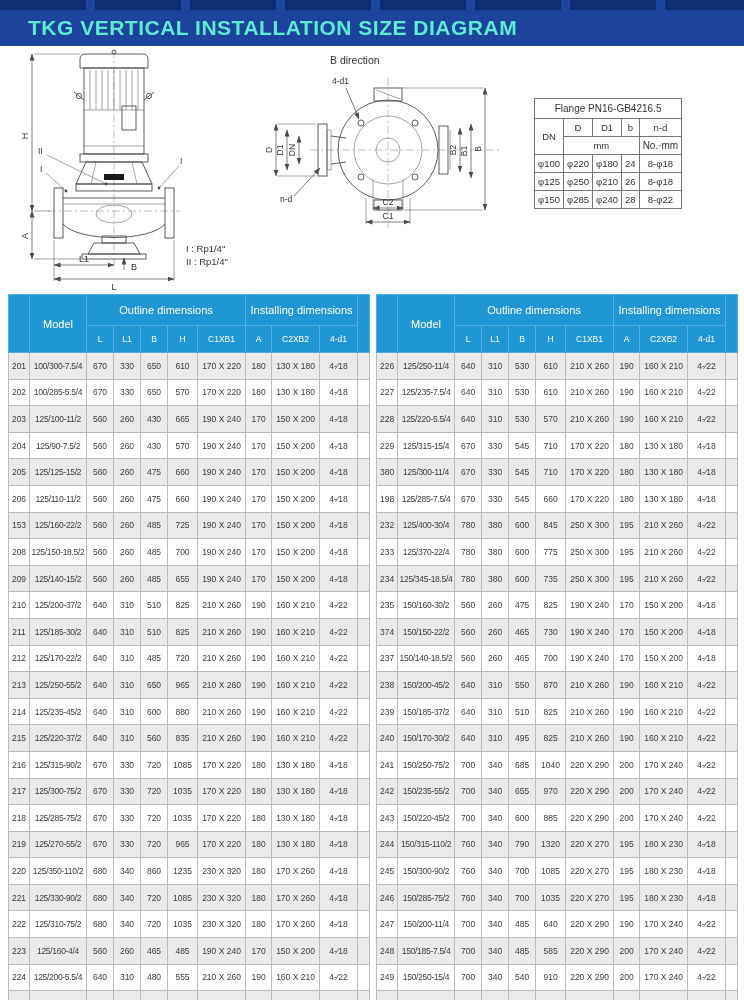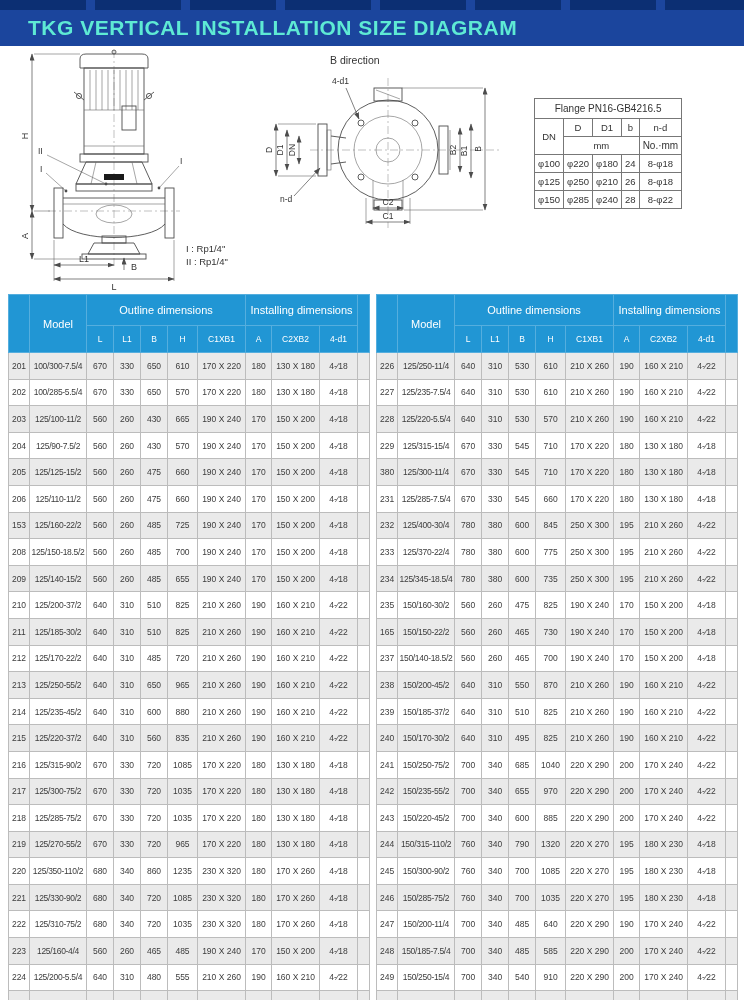--- a/index.html
+++ b/index.html
@@ -699,21 +699,21 @@
             <td>330</td>
             <td>545</td>
             <td>710</td>
             <td>170 X 220</td>
             <td>180</td>
             <td>130 X 180</td>
             <td>4-∕18</td>
             <td></td>
           </tr>
           <tr>
-            <td class="num">231</td>
+            <td class="num">198</td>
             <td class="model">125/285-7.5/4</td>
             <td>670</td>
             <td>330</td>
             <td>545</td>
             <td>660</td>
             <td>170 X 220</td>
             <td>180</td>
             <td>130 X 180</td>
             <td>4-∕18</td>
             <td></td>
@@ -764,21 +764,21 @@
             <td>260</td>
             <td>475</td>
             <td>825</td>
             <td>190 X 240</td>
             <td>170</td>
             <td>150 X 200</td>
             <td>4-∕18</td>
             <td></td>
           </tr>
           <tr>
-            <td class="num">165</td>
+            <td class="num">374</td>
             <td class="model">150/150-22/2</td>
             <td>560</td>
             <td>260</td>
             <td>465</td>
             <td>730</td>
             <td>190 X 240</td>
             <td>170</td>
             <td>150 X 200</td>
             <td>4-∕18</td>
             <td></td>

